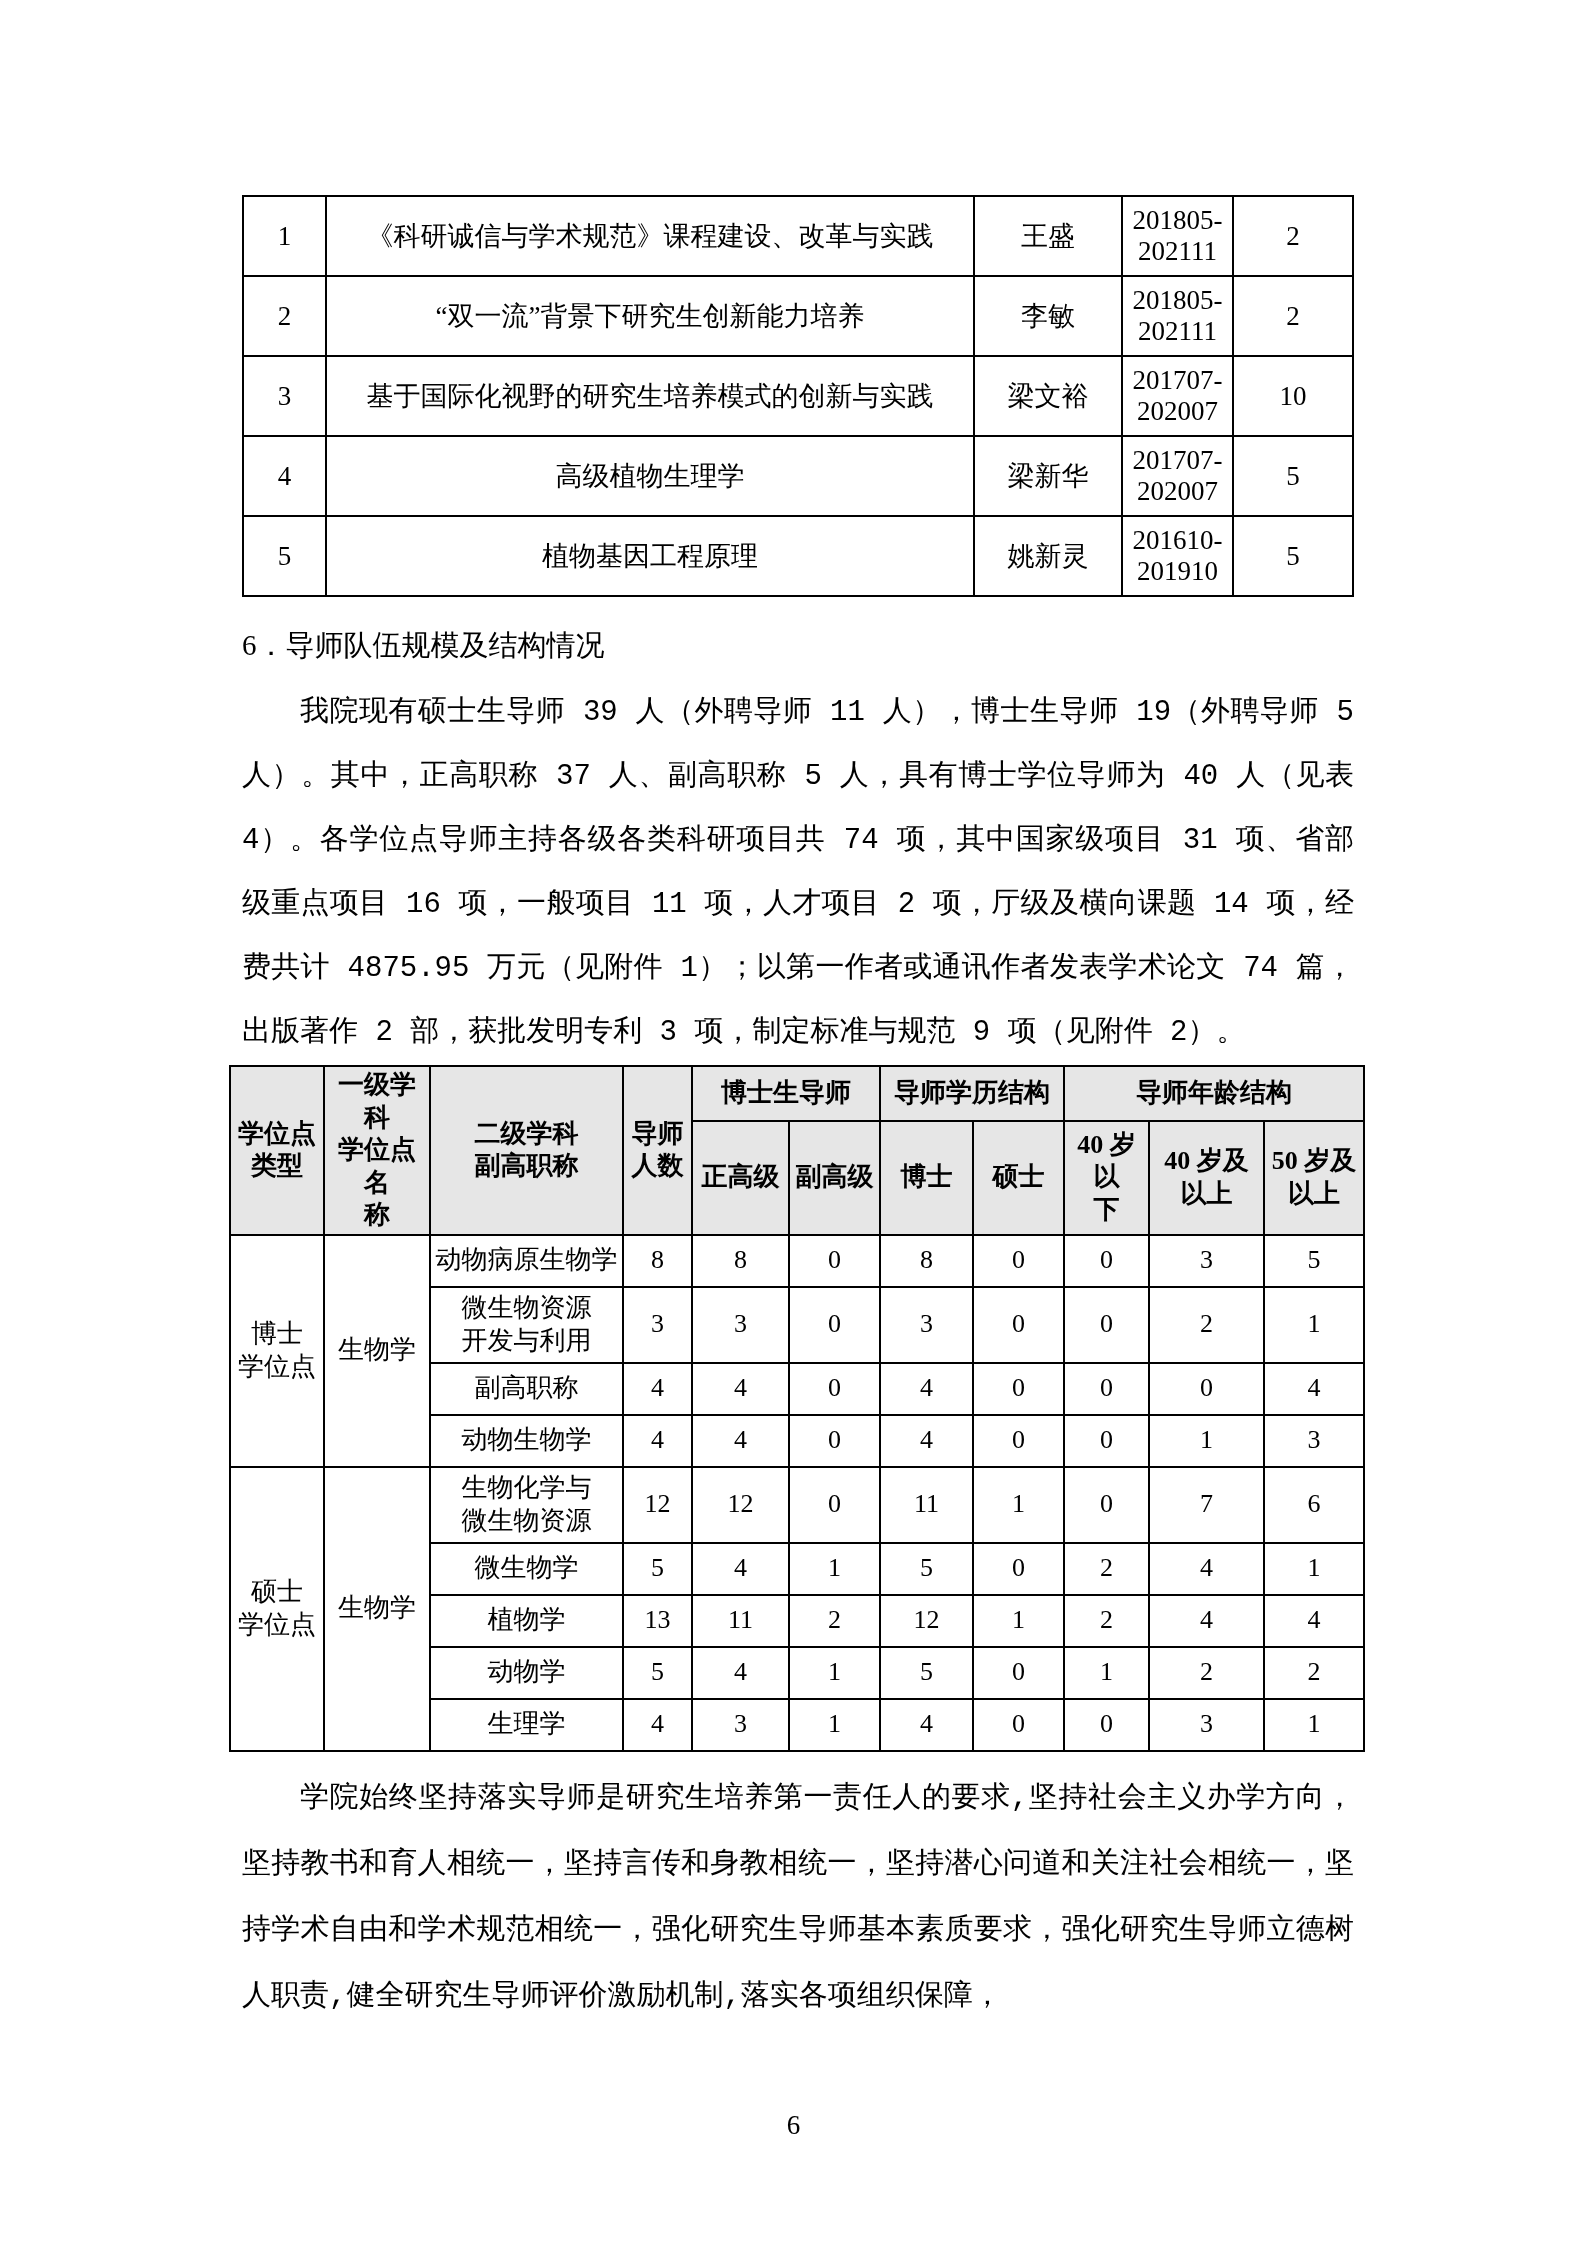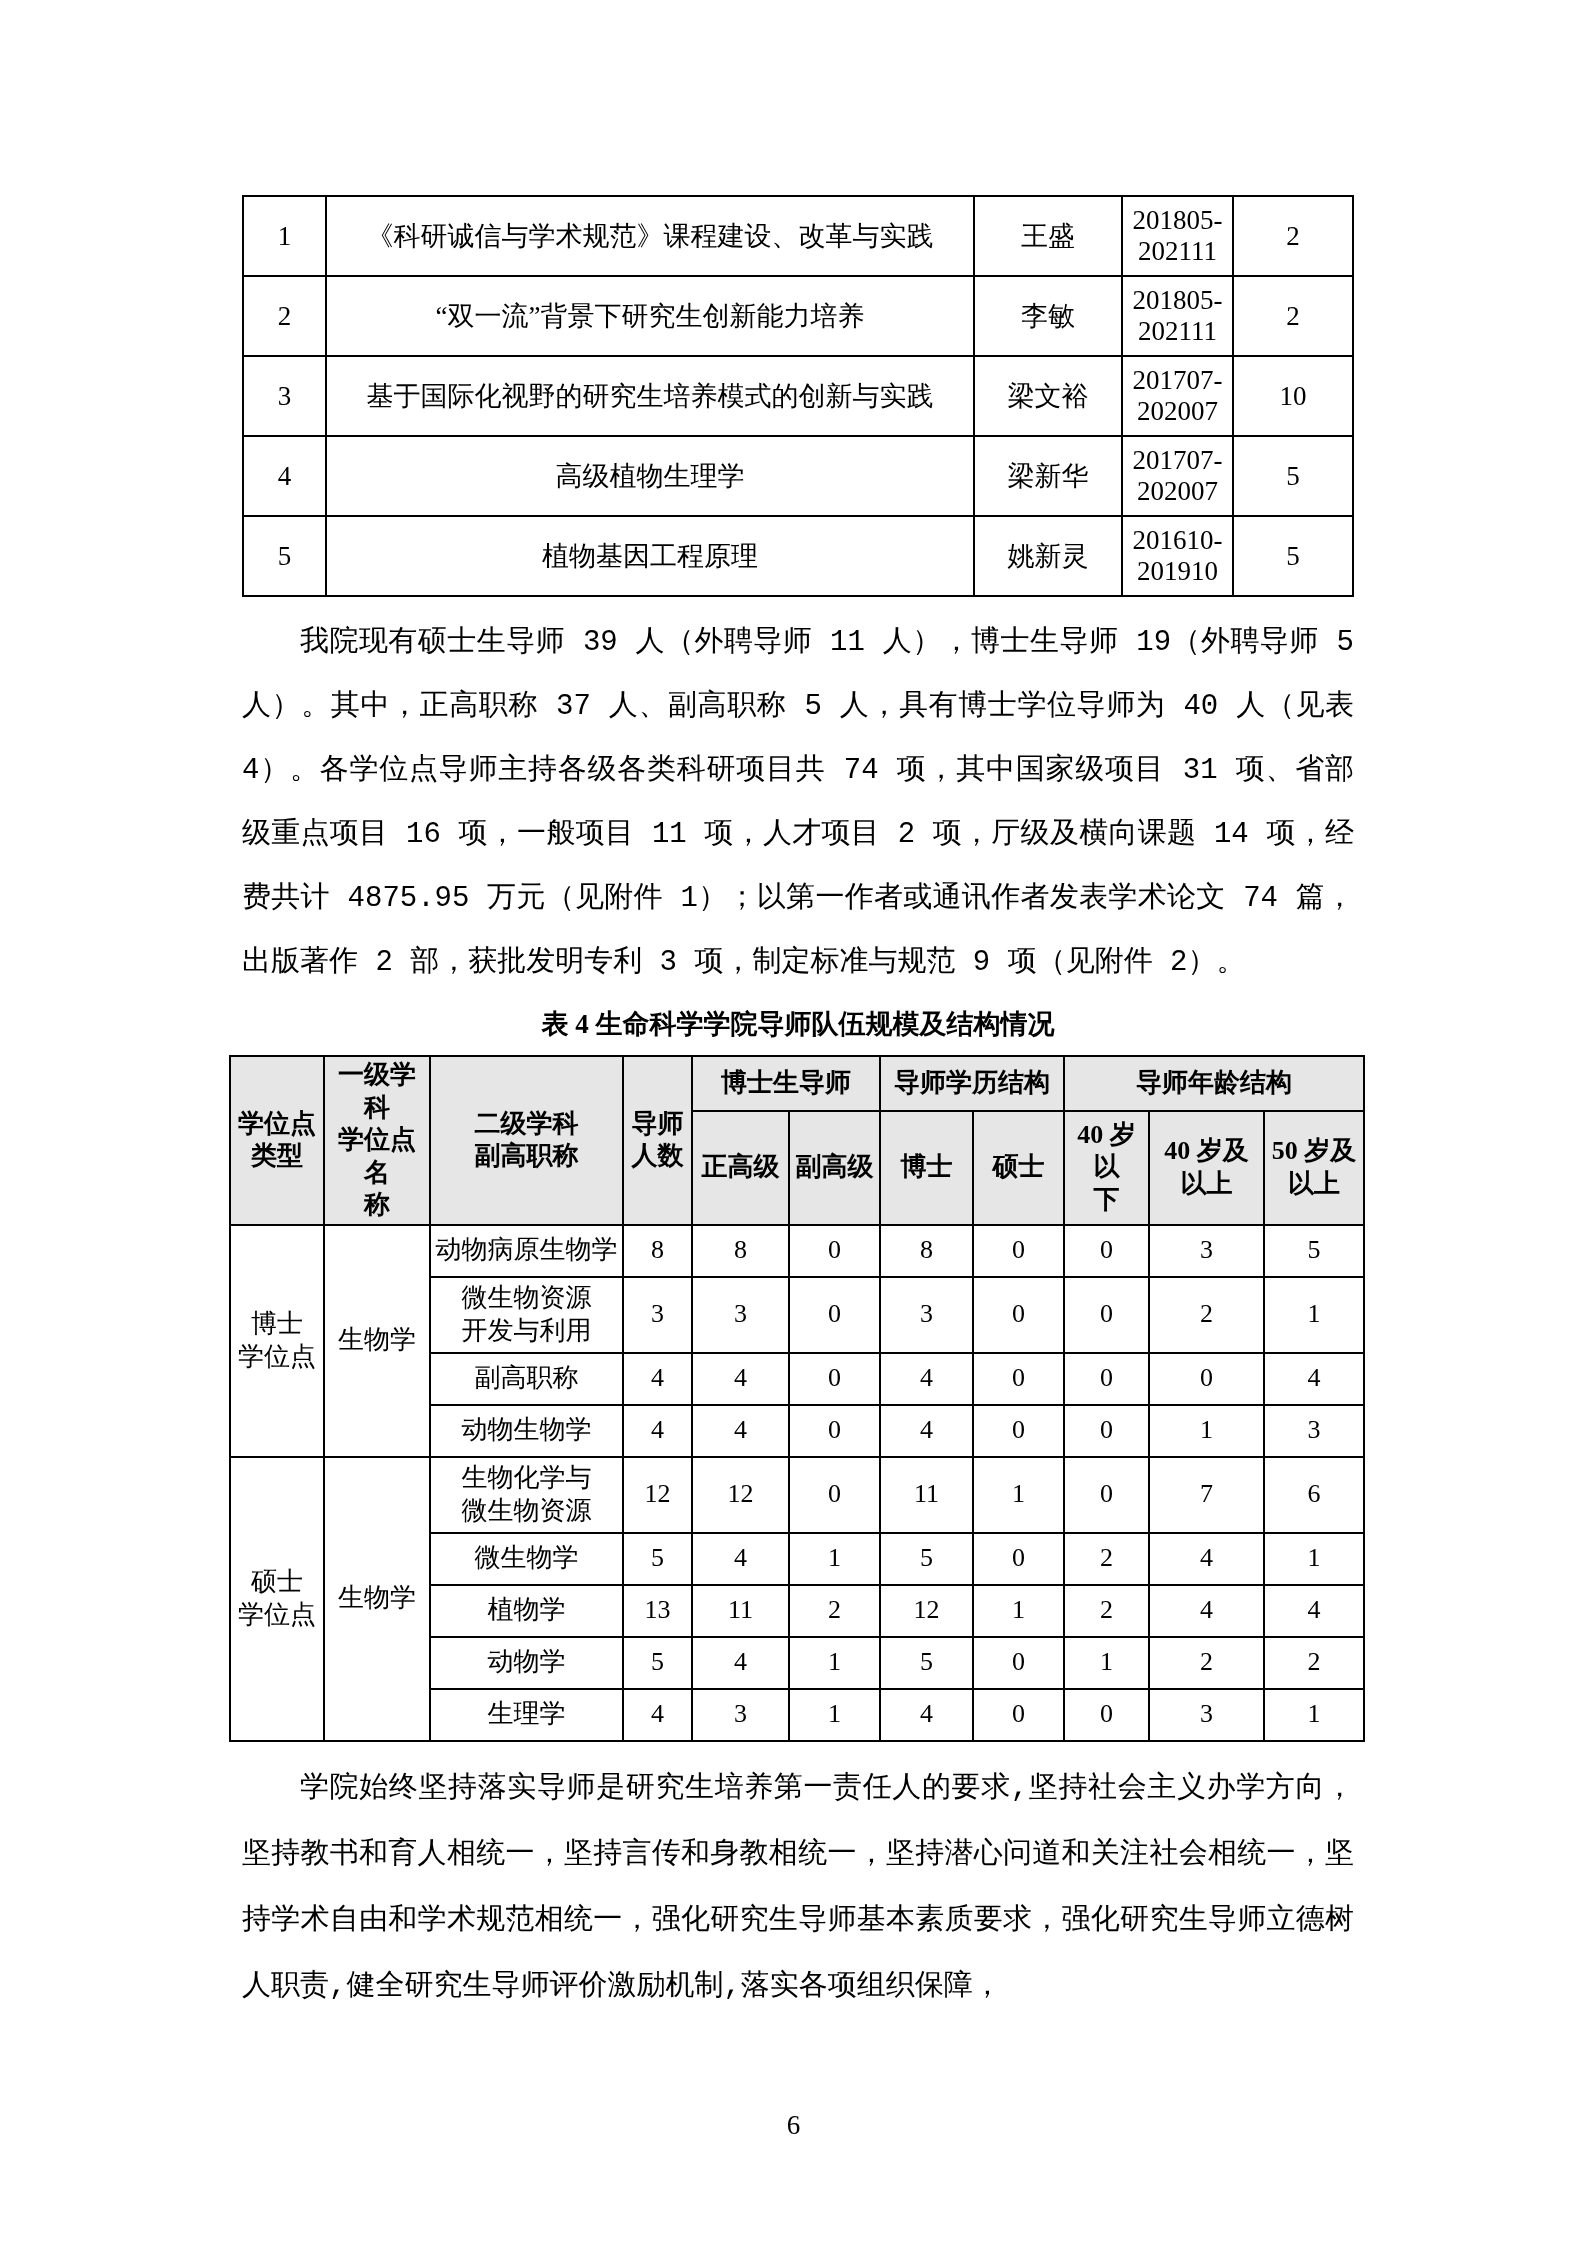--- a/index.html
+++ b/index.html
@@ -96,23 +96,23 @@
         <tr>
           <td>5</td>
           <td>植物基因工程原理</td>
           <td>姚新灵</td>
           <td>201610-201910</td>
           <td>5</td>
         </tr>
       </tbody>
     </table>
 
+    <div class="heading">6．导师队伍规模及结构情况</div>
     <div class="para">我院现有硕士生导师 39 人（外聘导师 11 人），博士生导师 19（外聘导师 5 人）。其中，正高职称 37 人、副高职称 5 人，具有博士学位导师为 40 人（见表 4）。各学位点导师主持各级各类科研项目共 74 项，其中国家级项目 31 项、省部级重点项目 16 项，一般项目 11 项，人才项目 2 项，厅级及横向课题 14 项，经费共计 4875.95 万元（见附件 1）；以第一作者或通讯作者发表学术论文 74 篇，出版著作 2 部，获批发明专利 3 项，制定标准与规范 9 项（见附件 2）。</div>
 
-    <div class="caption">表 4 生命科学学院导师队伍规模及结构情况</div>
 
     <table class="t4">
       <colgroup>
         <col style="width:94px">
           <col style="width:106px">
           <col style="width:193px">
           <col style="width:69px">
         <col style="width:97px">
           <col style="width:91px">
           <col style="width:93px">

